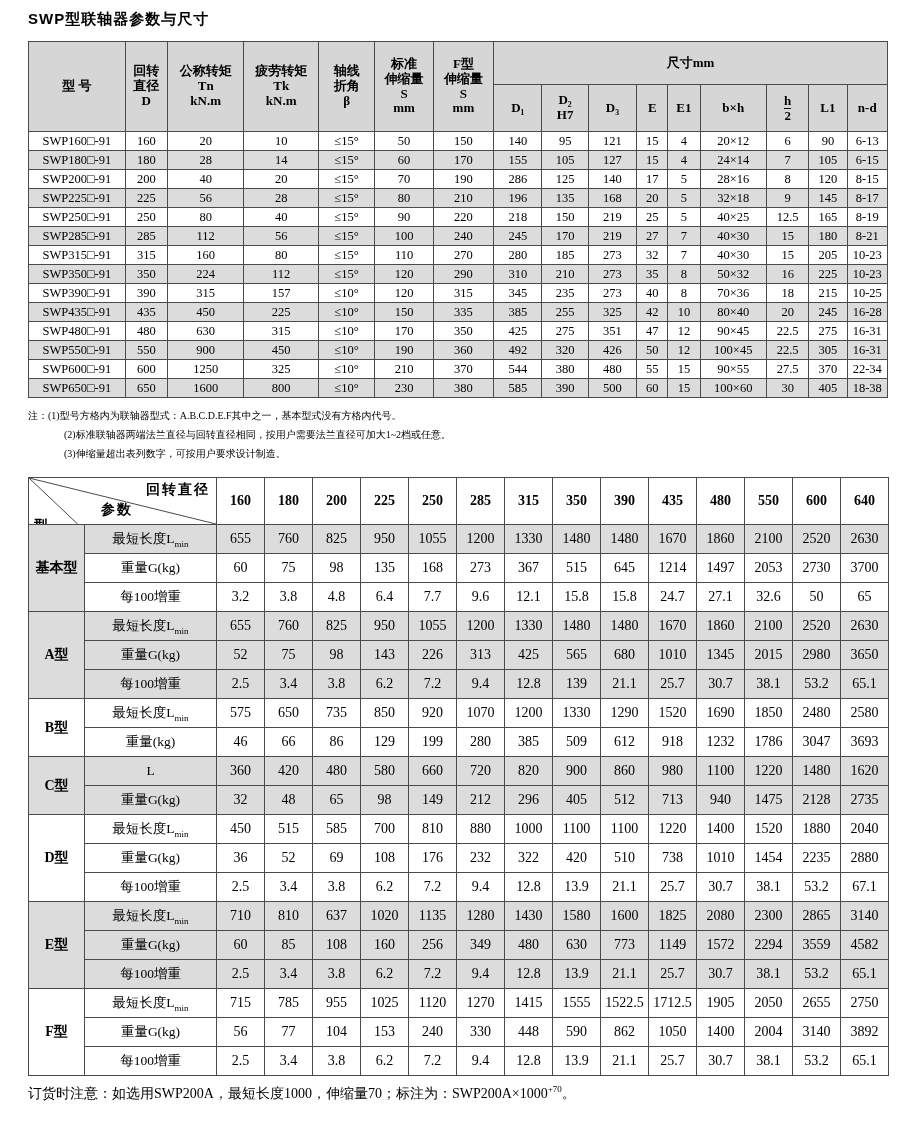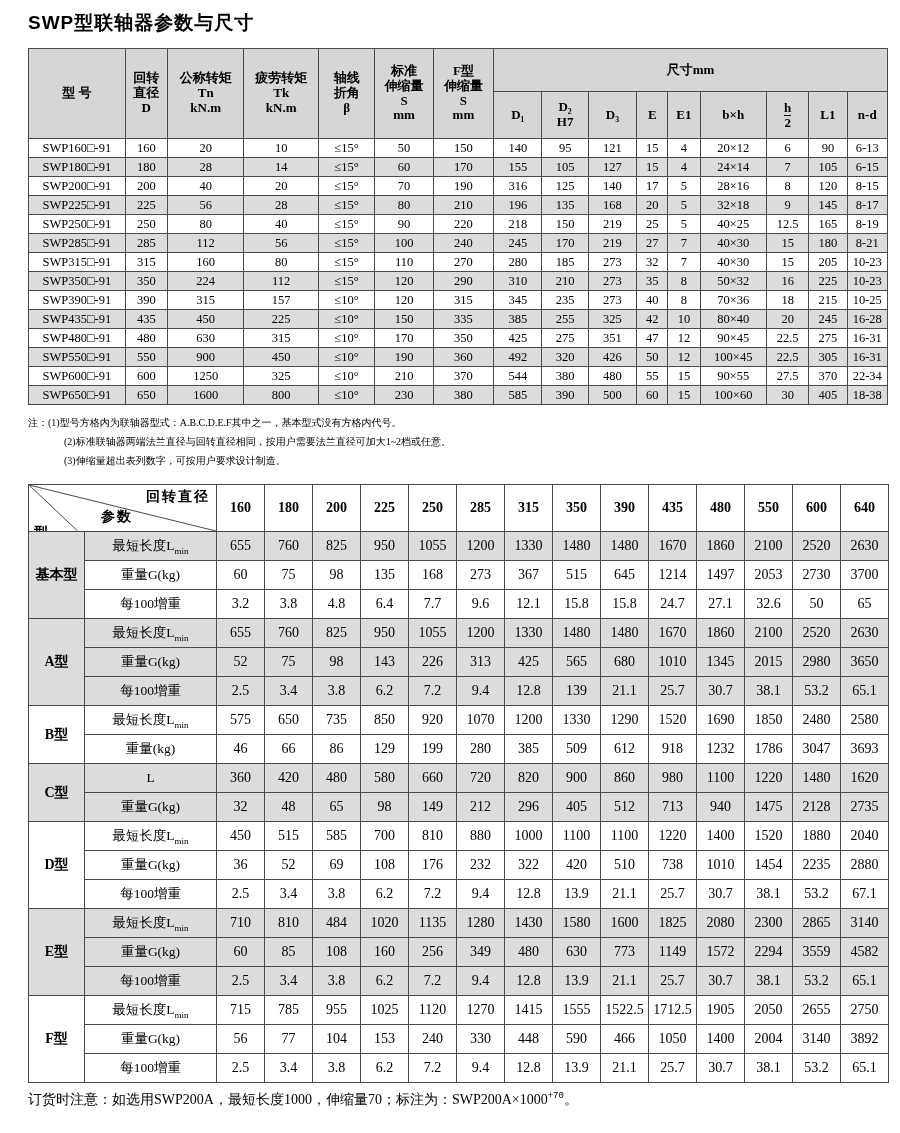--- a/index.html
+++ b/index.html
@@ -10,21 +10,21 @@
   }
   html,body{margin:0;padding:0;background:#ffffff;}
   body{
     width:900px;min-height:1133px;
     font-family:"Liberation Serif","DejaVu Serif",serif;
     color:var(--text);
   }
   .page{padding:8px 0 0 28px;width:862px;}
   h1.title{
     font-family:"Liberation Sans","DejaVu Sans",sans-serif;
-    font-size:19px;font-weight:bold;margin:2px 0 12px 0;letter-spacing:1px;
+    font-size:15px;font-weight:bold;margin:2px 0 12px 0;letter-spacing:1px;
   }
   table{border-collapse:collapse;table-layout:fixed;width:860px;}
   td,th{border:1px solid var(--border);text-align:center;vertical-align:middle;
         overflow:hidden;white-space:nowrap;padding:0 1px;}
   
   .t1{font-size:13px;}
   .t1 thead th{background:var(--header-bg);font-weight:bold;line-height:1.15;}
   .t1 thead tr:first-child th{height:42px;}
   .t1 thead tr:nth-child(2) th{height:46px;}
   .t1 tbody td{height:18px;font-size:12.5px;}
@@ -44,21 +44,21 @@
   .t2 .plabel{font-size:13.5px;}
   .t2 sub{font-size:9px;}
   .corner{position:relative;padding:0;font-weight:normal;}
   .corner svg{position:absolute;inset:0;width:100%;height:100%;}
   .corner .c-top{position:absolute;top:3px;right:6px;font-weight:bold;letter-spacing:2px;}
   .corner .c-mid{position:absolute;bottom:5px;left:72px;font-weight:bold;letter-spacing:2px;}
   .corner .c-left{position:absolute;left:5px;top:8px;width:1em;line-height:1.25;
                   word-break:break-all;white-space:normal;font-weight:bold;margin-top:31px;}
   
   .footer{margin-top:8px;font-size:14px;}
-  .footer sup{font-size:9px;font-family:Liberation Mono, monospace;}
+  .footer sup{font-size:9px;}
 </style>
 </head>
 <body>
 
 <div class="page">
 
   <h1 class="title">SWP型联轴器参数与尺寸</h1>
 
   <table class="t1">
     <colgroup>
@@ -183,21 +183,21 @@
           <td>6-15</td>
         </tr>
         <tr>
           <td>SWP200□-91</td>
           <td>200</td>
           <td>40</td>
           <td>20</td>
           <td>≤15°</td>
           <td>70</td>
           <td>190</td>
-          <td>316</td>
+          <td>286</td>
           <td>125</td>
           <td>140</td>
           <td>17</td>
           <td>5</td>
           <td>28×16</td>
           <td>8</td>
           <td>120</td>
           <td>8-15</td>
         </tr>
         <tr class="sh">
@@ -678,21 +678,21 @@
           <td>30.7</td>
           <td>38.1</td>
           <td>53.2</td>
           <td>67.1</td>
         </tr>
         <tr>
           <td class="tlabel sh" rowspan="3">E型</td>
           <td class="plabel sh">最短长度L<sub>min</sub></td>
           <td class="sh">710</td>
           <td class="sh">810</td>
-          <td class="sh">484</td>
+          <td class="sh">637</td>
           <td class="sh">1020</td>
           <td class="sh">1135</td>
           <td class="sh">1280</td>
           <td class="sh">1430</td>
           <td class="sh">1580</td>
           <td class="sh">1600</td>
           <td class="sh">1825</td>
           <td class="sh">2080</td>
           <td class="sh">2300</td>
           <td class="sh">2865</td>
@@ -753,21 +753,21 @@
         <tr>
           <td class="plabel">重量G(kg)</td>
           <td>56</td>
           <td>77</td>
           <td>104</td>
           <td>153</td>
           <td>240</td>
           <td>330</td>
           <td>448</td>
           <td>590</td>
-          <td>466</td>
+          <td>862</td>
           <td>1050</td>
           <td>1400</td>
           <td>2004</td>
           <td>3140</td>
           <td>3892</td>
         </tr>
         <tr>
           <td class="plabel">每100增重</td>
           <td>2.5</td>
           <td>3.4</td>

